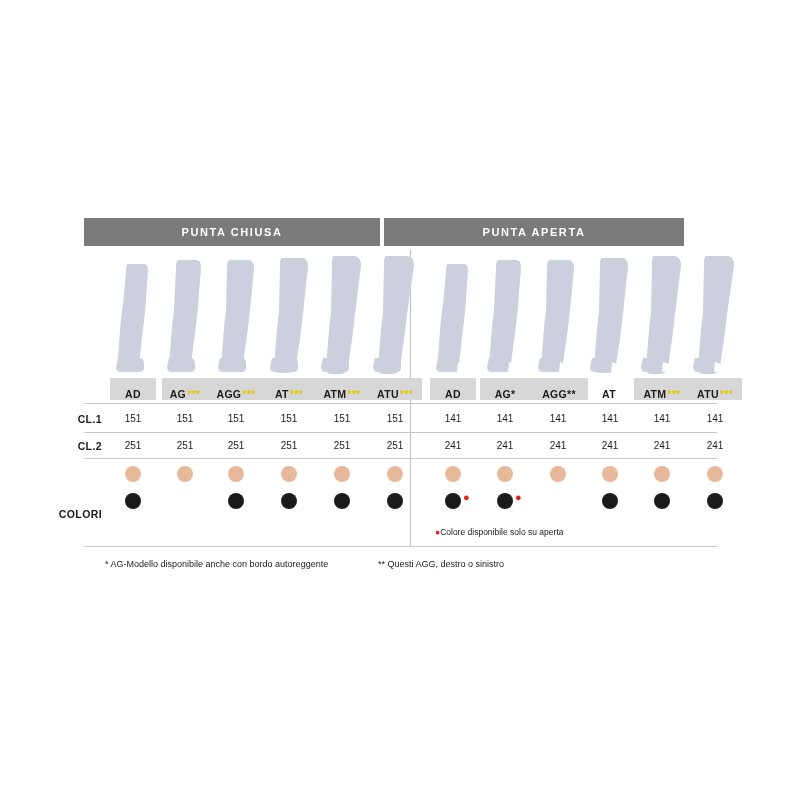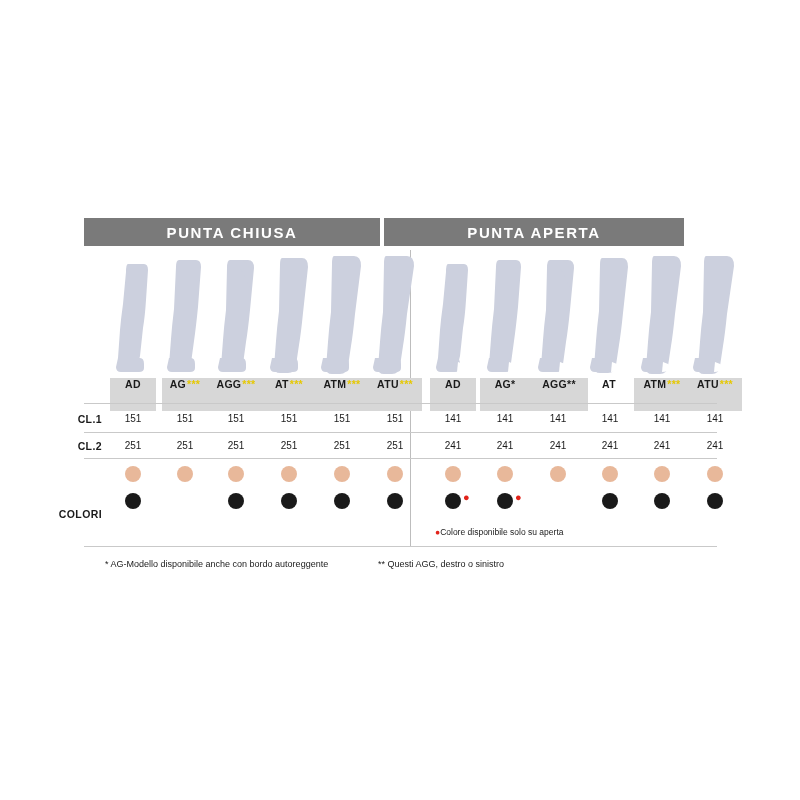--- a/index.html
+++ b/index.html
@@ -22,21 +22,21 @@
     height: 800px;
   }
 
   
   .band {
     position: absolute;
     top: 218px;
     height: 28px;
     background: #7a7a7a;
     color: #ffffff;
-    font-size: 15px;
+    font-size: 11px;
     font-weight: bold;
     letter-spacing: 1.6px;
     display: flex;
     align-items: center;
     justify-content: center;
   }
   .band-left  { left: 84px;  width: 296px; }
   .band-right { left: 384px; width: 300px; }
   .band-slash {
     position: absolute;
@@ -69,27 +69,27 @@
     position: absolute;
     width: 52px;
     height: 115px;
   }
   .leg-cell svg { display: block; }
 
   
   .chip {
     position: absolute;
     top: 378px;
-    height: 33px;
+    height: 22px;
     background: #d7d7d7;
     color: #1a1a1a;
     font-size: 10.5px;
     font-weight: bold;
     display: flex;
-    align-items: flex-start;
+    align-items: flex-end;
     justify-content: center;
     letter-spacing: .3px;
   }
   .chip .star { color: #e6c800; margin-left: 1px; font-weight: bold; }
   .chip.plain { background: transparent; }
 
   
   .rowlabel {
     position: absolute;
     right: 0;

